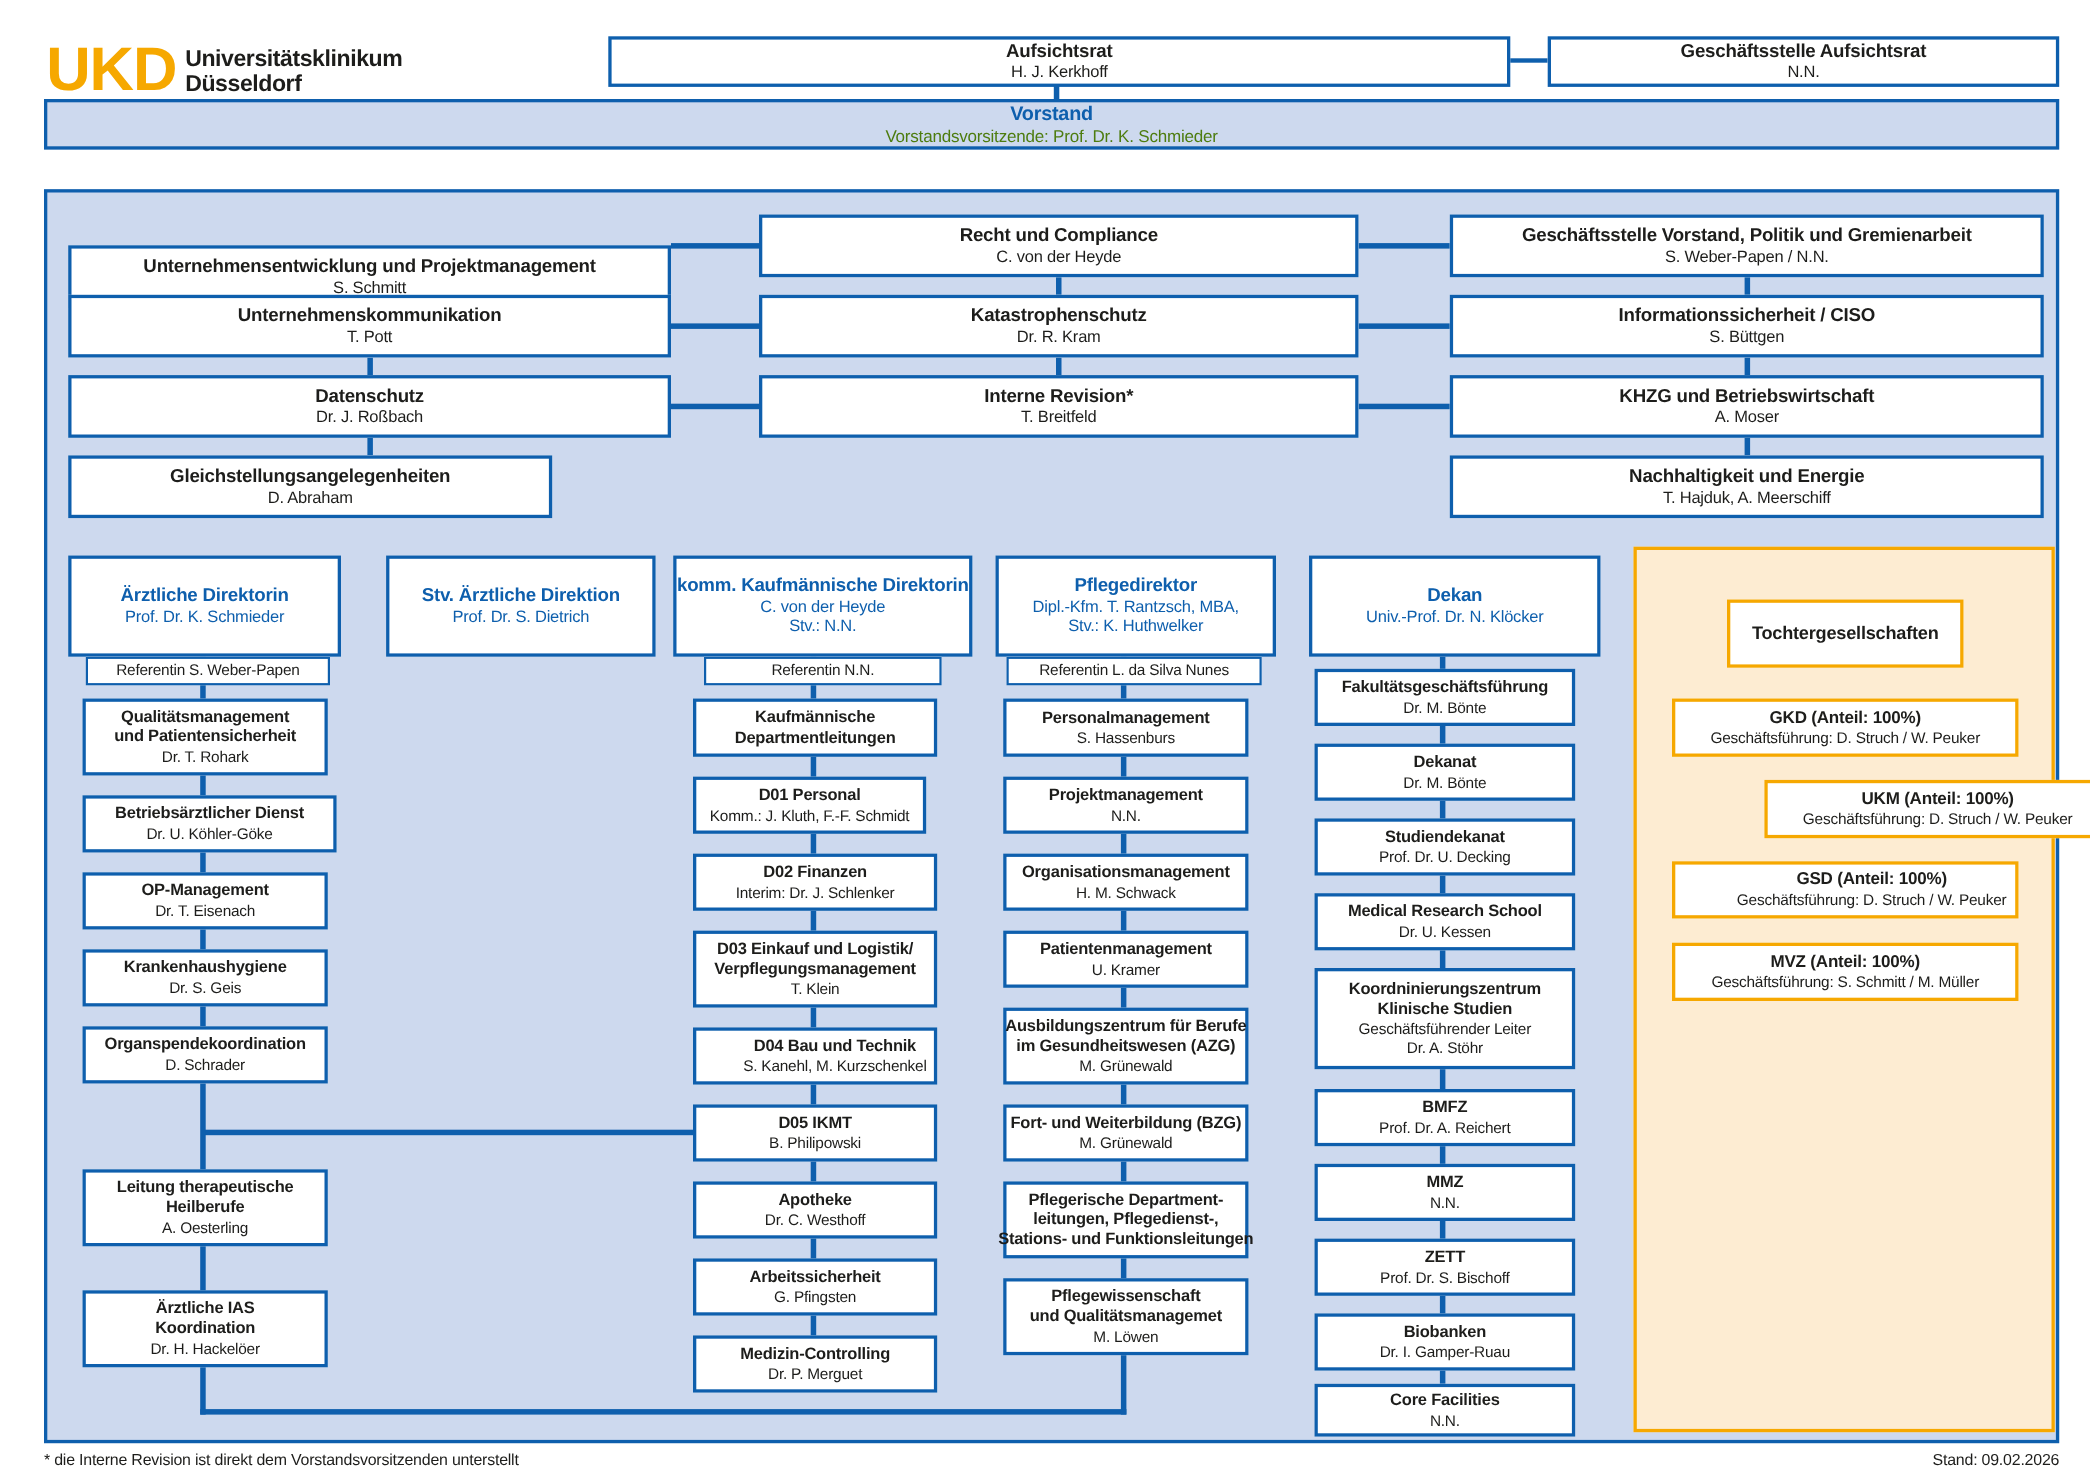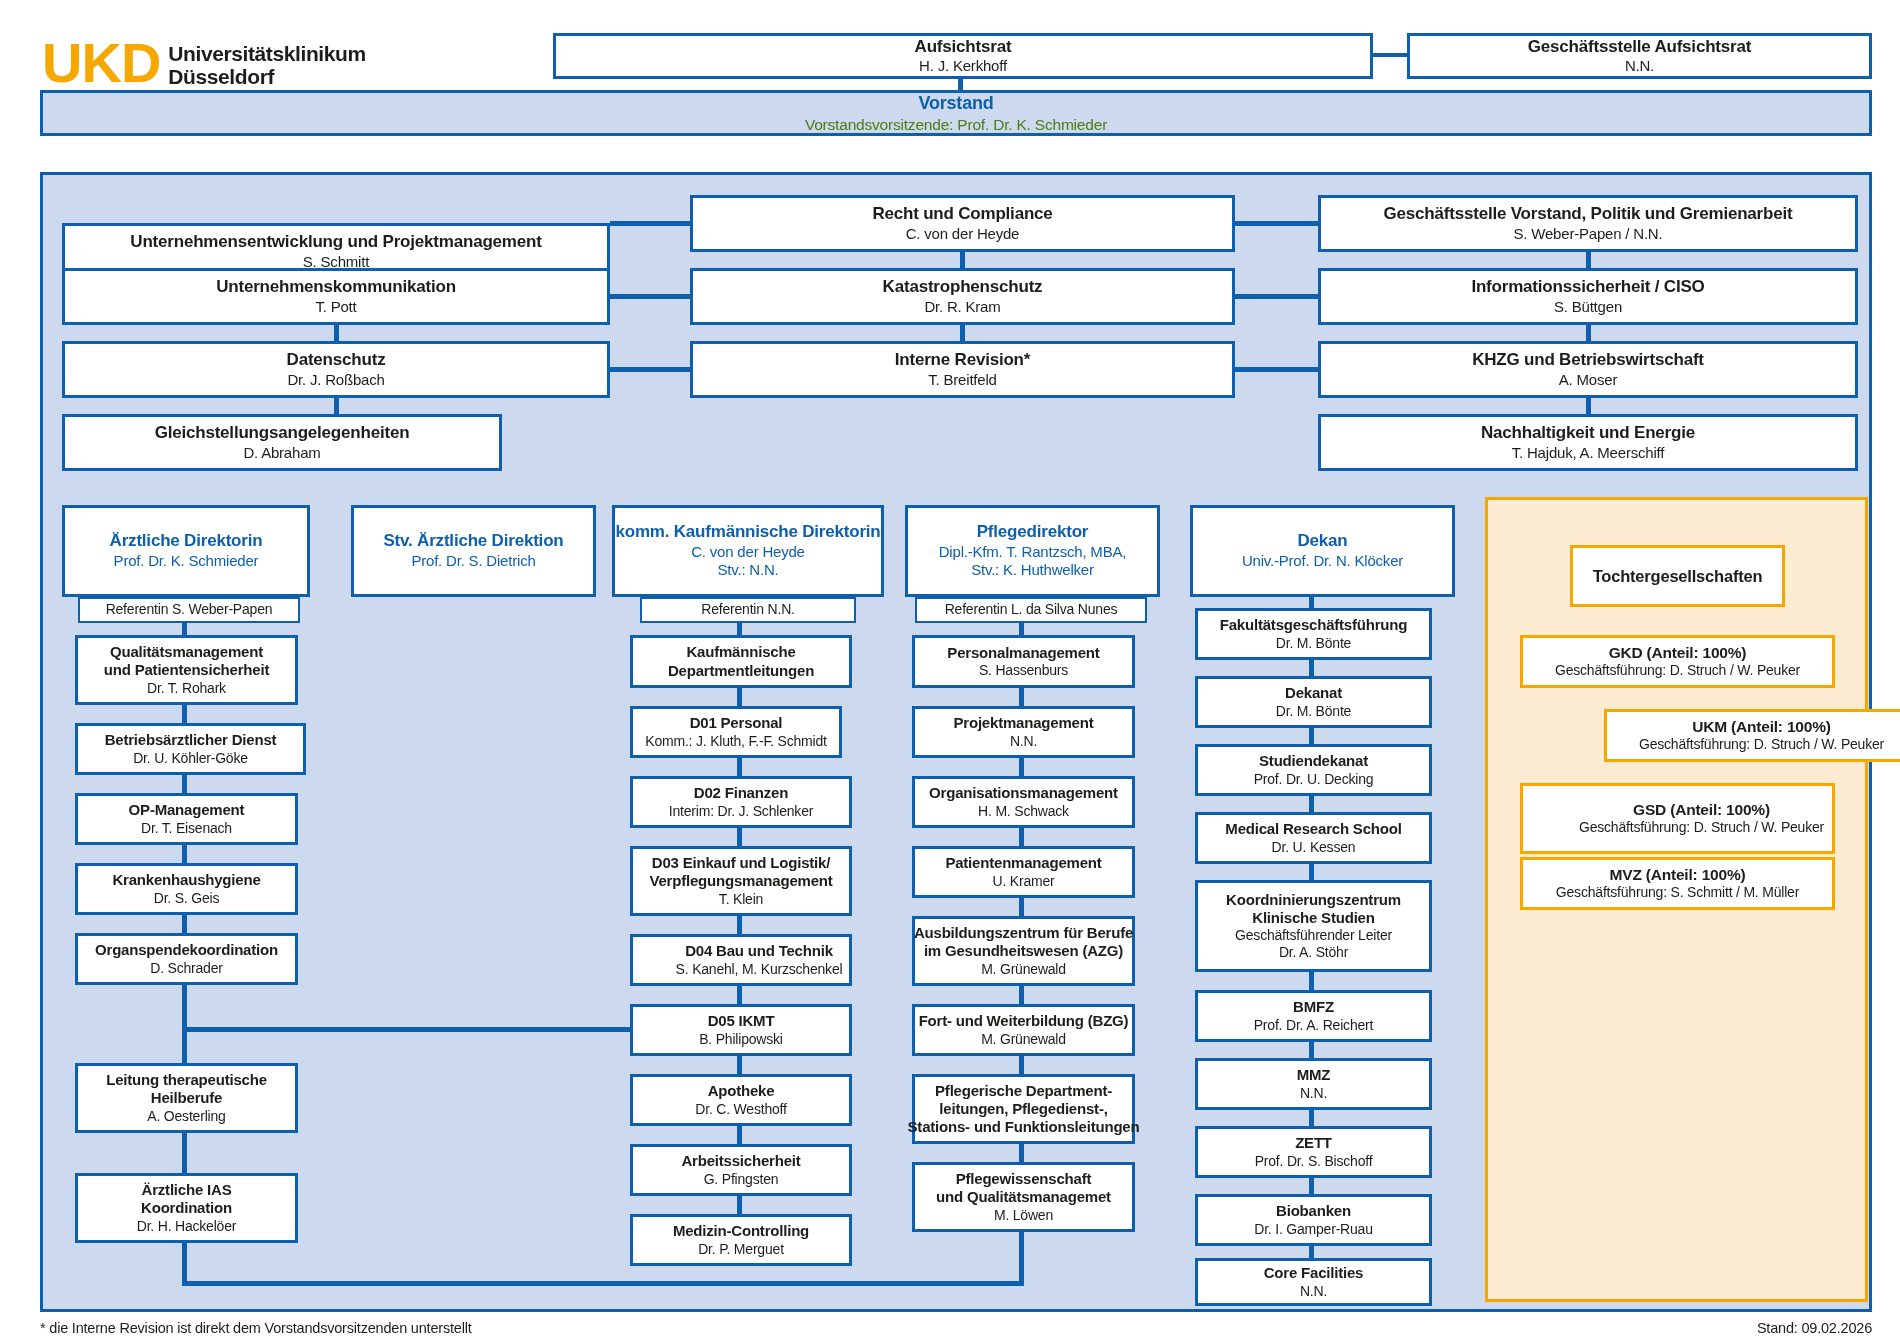--- a/index.html
+++ b/index.html
@@ -523,21 +523,21 @@
         </div>
       </div>
       <div class="box orangeb" style="left: 1604px; top: 709px; width: 315px; height: 53px;">
         <div class="t">
           <div>UKM (Anteil: 100%)</div>
         </div>
         <div class="n">
           <div>Geschäftsführung: D. Struch / W. Peuker</div>
         </div>
       </div>
-      <div class="box orangeb" style="left: 1520px; top: 783px; width: 315px; height: 71px; padding-left: 48px;">
+      <div class="box orangeb" style="left: 1520px; top: 783px; width: 315px; height: 52px; padding-left: 48px;">
         <div class="t">
           <div>GSD (Anteil: 100%)</div>
         </div>
         <div class="n">
           <div>Geschäftsführung: D. Struch / W. Peuker</div>
         </div>
       </div>
       <div class="box orangeb" style="left: 1520px; top: 857px; width: 315px; height: 53px;">
         <div class="t">
           <div>MVZ (Anteil: 100%)</div>

